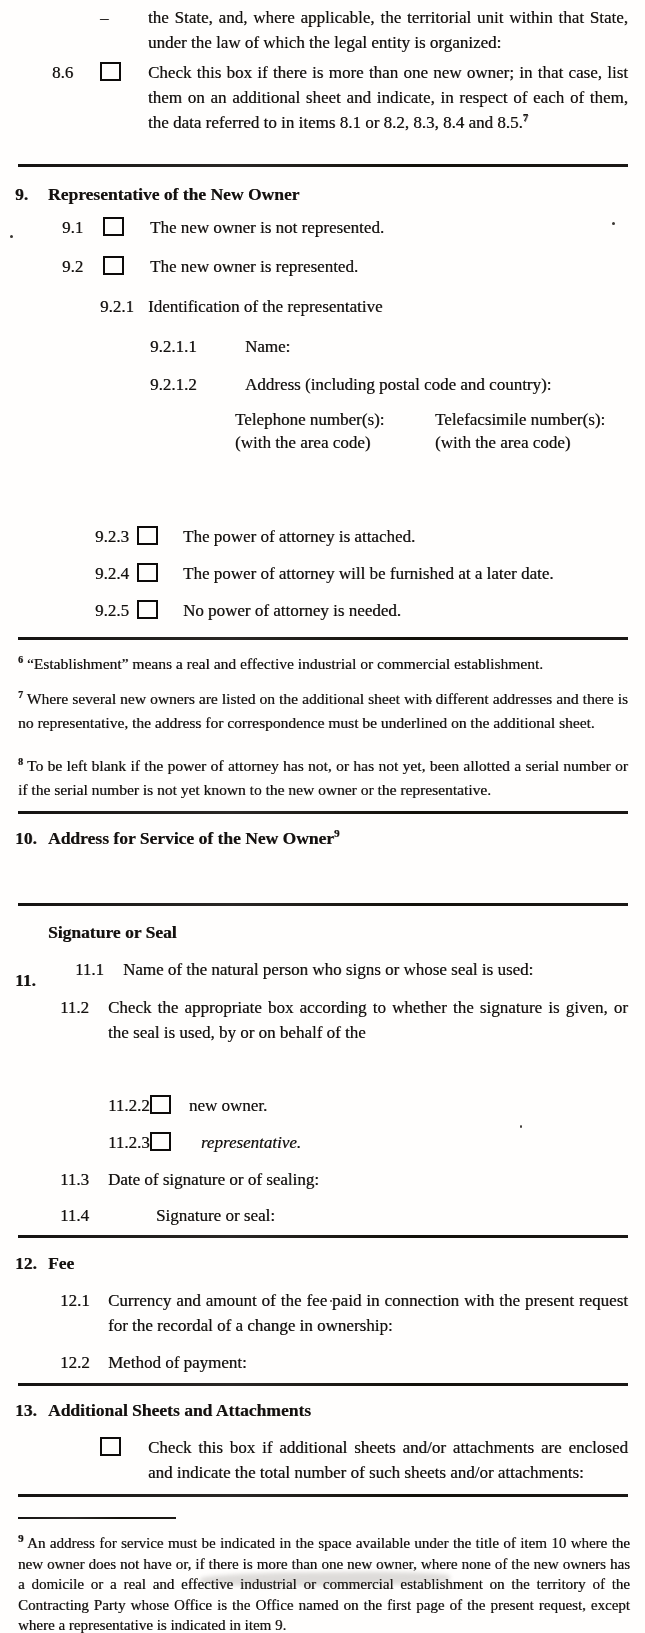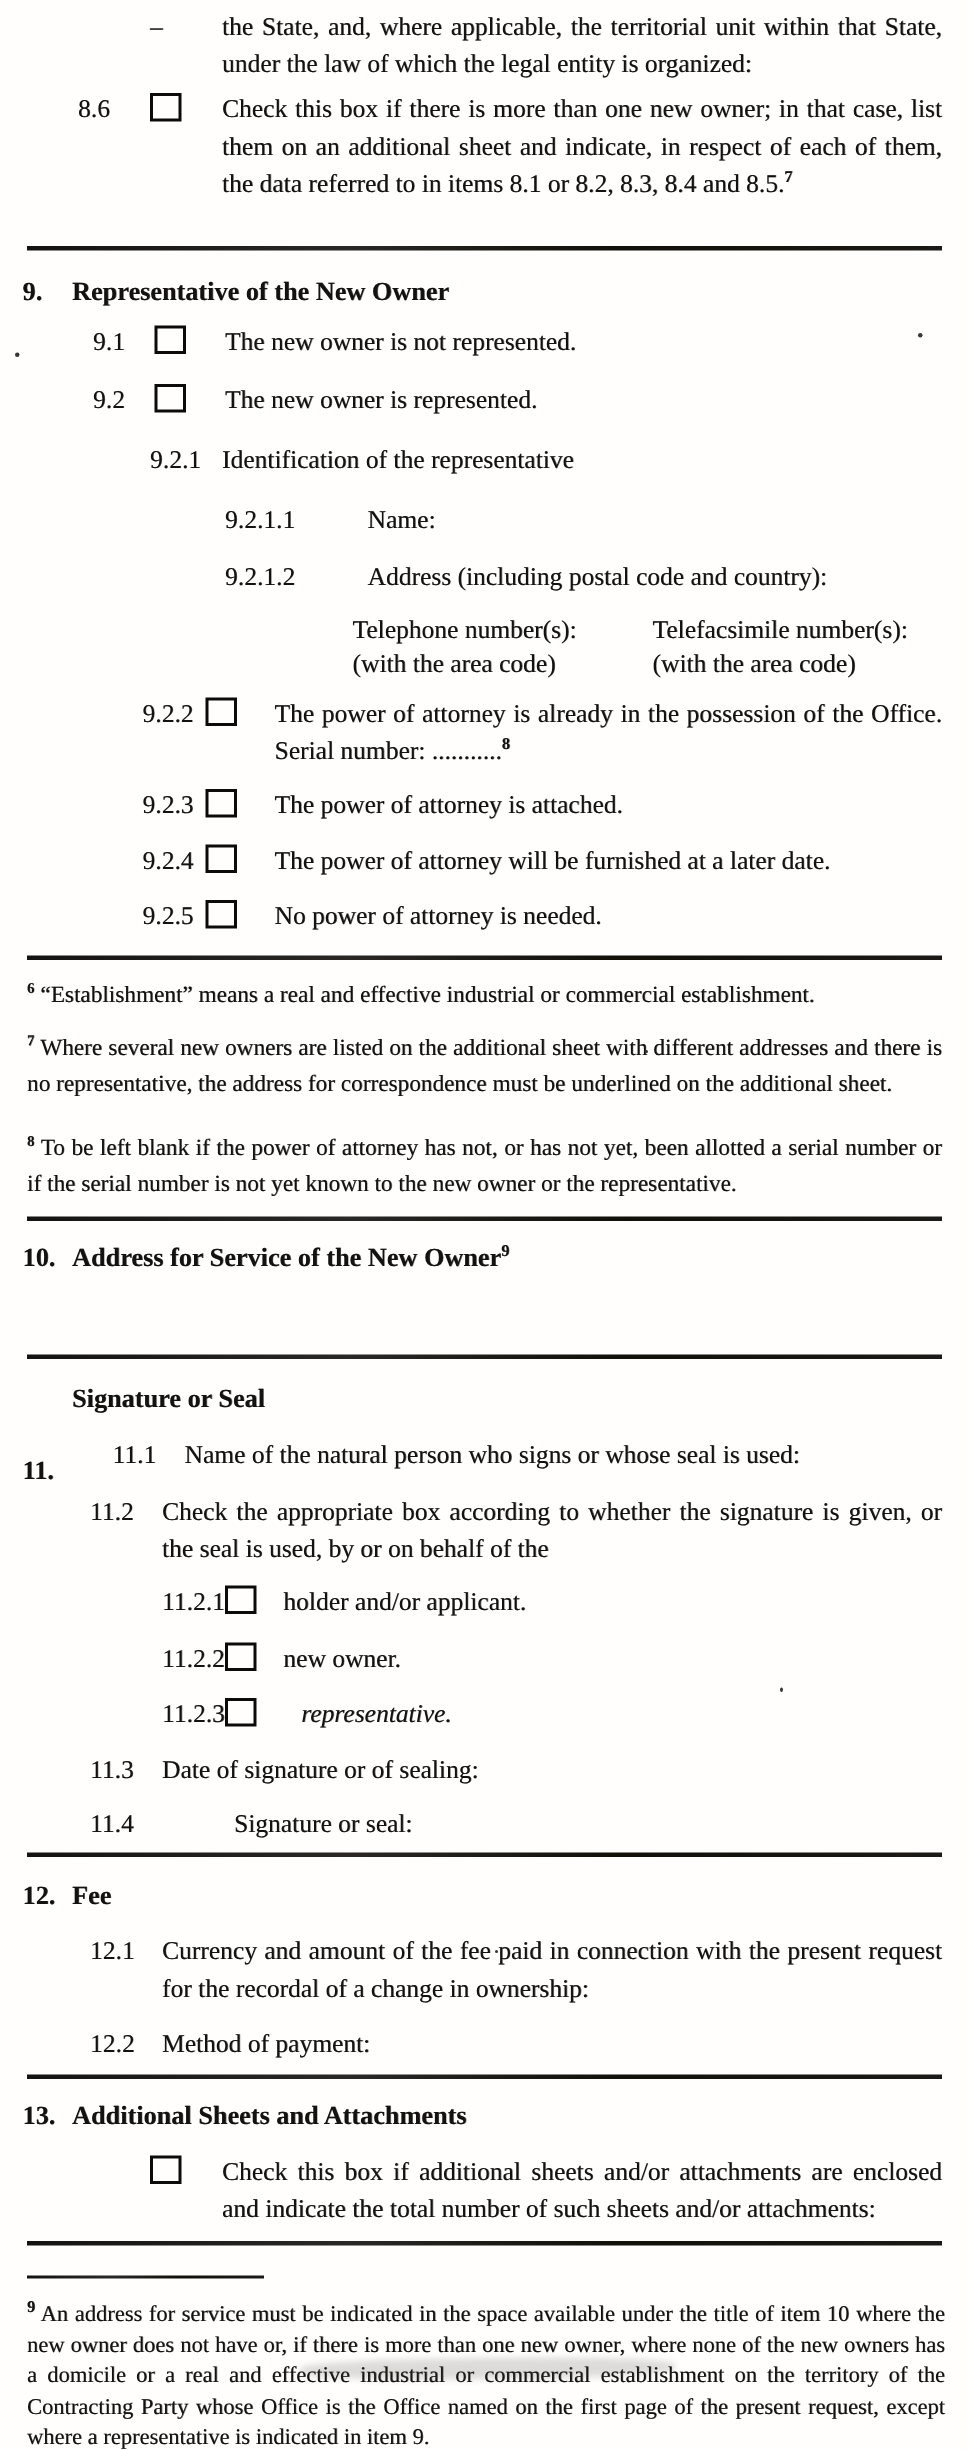--- a/index.html
+++ b/index.html
@@ -98,27 +98,20 @@
     <div class="phone-col" style="width:200px;">
       <div class="lab">Telephone number(s):</div>
       <div class="lab">(with the area code)</div>
     </div>
     <div class="phone-col" style="width:193px;">
       <div class="lab">Telefacsimile number(s):</div>
       <div class="lab">(with the area code)</div>
     </div>
   </div>
 
-  <div class="row abs" style="top:463px;left:95px;">
-    <span class="num" style="width:42px;">9.2.2</span>
-    <span class="cbw" style="width:46px;">
-        <span class="cb"></span>
-      </span>
-    <span class="txt" style="width:445px;"><span>The power of attorney is already in the possession of the Office. Serial number: ...........</span><sup>8</sup></span>
-  </div>
 
   <div class="row abs" style="top:524px;left:95px;">
     <span class="num" style="width:42px;">9.2.3</span>
     <span class="cbw" style="width:46px;">
         <span class="cb"></span>
       </span>
     <span class="txt nj">The power of attorney is attached.</span>
   </div>
 
   <div class="row abs" style="top:561px;left:95px;">
@@ -162,27 +155,20 @@
   <div class="row abs" style="top:957px;left:60px;margin-left:15px;">
     <span class="num" style="width:48px;">11.1</span>
     <span class="txt nj" style="width:520px;">Name of the natural person who signs or whose seal is used:</span>
   </div>
 
   <div class="row abs" style="top:995px;left:60px;">
     <span class="num" style="width:48px;">11.2</span>
     <span class="txt" style="width:520px;">Check the appropriate box according to whether the signature is given, or the seal is used, by or on behalf of the</span>
   </div>
 
-  <div class="row abs" style="top:1055px;left:108px;">
-    <span class="num">11.2.1</span>
-    <span class="cbw">
-        <span class="cb"></span>
-      </span>
-    <span class="txt nj" style="margin-left:18px;">holder and/or applicant.</span>
-  </div>
 
   <div class="row abs" style="top:1093px;left:108px;">
     <span class="num">11.2.2</span>
     <span class="cbw">
         <span class="cb"></span>
       </span>
     <span class="txt nj" style="margin-left:18px;">new owner.</span>
   </div>
 
   <div class="row abs" style="top:1130px;left:108px;">

